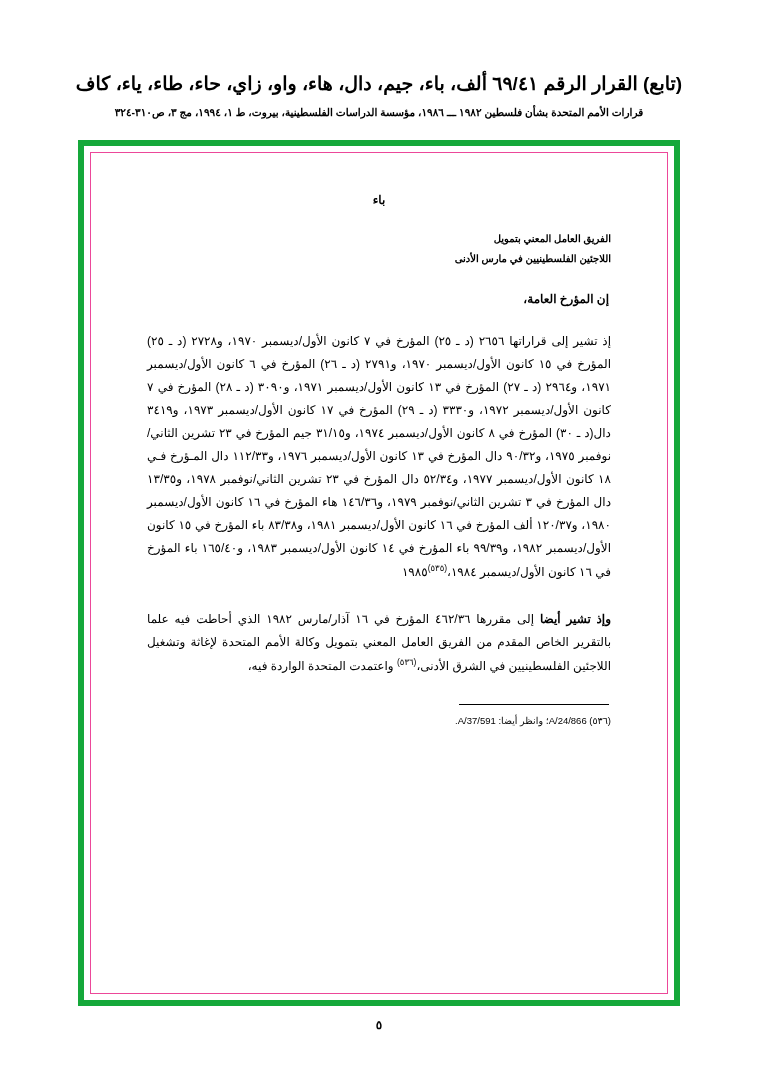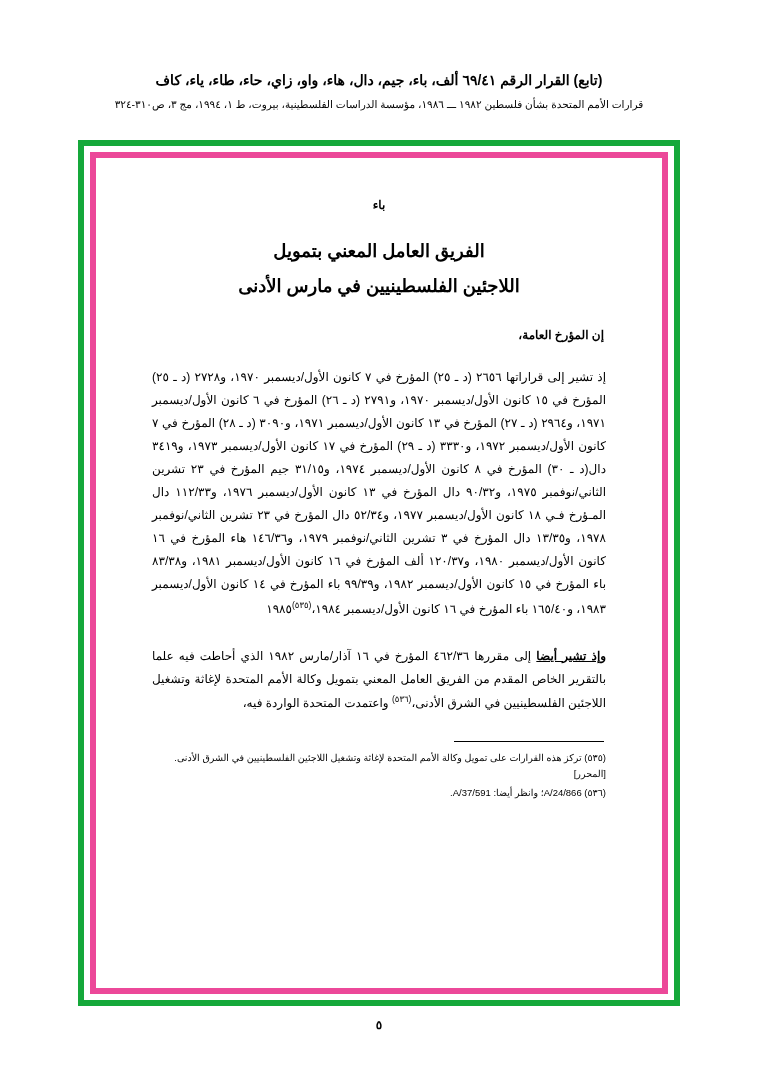--- a/index.html
+++ b/index.html
@@ -21,63 +21,62 @@
     padding: 0;
   }
   .header-block {
     position: absolute;
     top: 70px;
     left: 0;
     right: 0;
     text-align: center;
   }
   .header-title {
-    font-size: 14px;
+    font-size: 19px;
     font-weight: bold;
     letter-spacing: 0;
     line-height: 1.5;
     direction: rtl;
   }
   .header-sub {
     font-size: 10.5px;
-    font-weight: normal;
+    font-weight: bold;
     margin-top: 7px;
     direction: rtl;
   }
   .frame {
     position: absolute;
     top: 140px;
     left: 78px;
     width: 602px;
     height: 866px;
     border: 6px solid #15a83a;
     box-sizing: border-box;
     background: #ffffff;
   }
   .inner {
     position: absolute;
     top: 6px;
     left: 6px;
     right: 6px;
     bottom: 6px;
-    border: 6px solid #ec4899;
+    border: 1px solid #ec4899;
     padding: 30px 56px 10px 56px;
     box-sizing: border-box;
     direction: rtl;
   }
   .letter-mark {
     text-align: center;
     font-size: 12px;
     font-weight: bold;
     margin-top: 10px;
     margin-bottom: 22px;
   }
   .doc-title {
-    text-align: center;
-    font-size: 18px;
+    font-size: 10px;
     font-weight: bold;
     line-height: 1.95;
     margin-bottom: 24px;
   }
   .preamble {
     font-size: 12px;
     font-weight: bold;
     text-align: right;
     margin-bottom: 18px;
     padding-right: 2px;
@@ -88,21 +87,20 @@
     text-align: justify;
     text-align-last: right;
     margin-bottom: 16px;
   }
   .para.justified {
     text-align: justify;
     margin-top: 24px;
   }
   .para .lead {
     font-weight: bold;
-    text-decoration: underline;
   }
   .sup {
     font-size: 8.5px;
     vertical-align: super;
   }
   .note-rule {
     width: 150px;
     height: 0;
     border-top: 1px solid #000;
     margin: 26px 0 8px auto;
@@ -155,21 +153,20 @@
 
       <div class="para justified">
         <span class="lead">وإذ تشير أيضا</span>
         <span>إلى مقررها ٤٦٢/٣٦ المؤرخ في ١٦ آذار/مارس ١٩٨٢ الذي أحاطت فيه علما بالتقرير الخاص المقدم من الفريق العامل المعني بتمويل وكالة الأمم المتحدة لإغاثة وتشغيل اللاجئين الفلسطينيين في الشرق الأدنى،</span><span class="sup">(٥٣٦)</span>
         <span>واعتمدت المتحدة الواردة فيه،</span>
       </div>
 
       <div class="note-rule"></div>
 
       <div class="footnotes">
-        <div class="footnote">(٥٣٥) تركز هذه القرارات على تمويل وكالة الأمم المتحدة لإغاثة وتشغيل اللاجئين الفلسطينيين في الشرق الأدنى. [المحرر]</div>
         <div class="footnote">(٥٣٦) A/24/866؛ وانظر أيضا: A/37/591.</div>
       </div>
 
     </div>
   </div>
 
   <div class="page-number">٥</div>
 
 </div>
 

